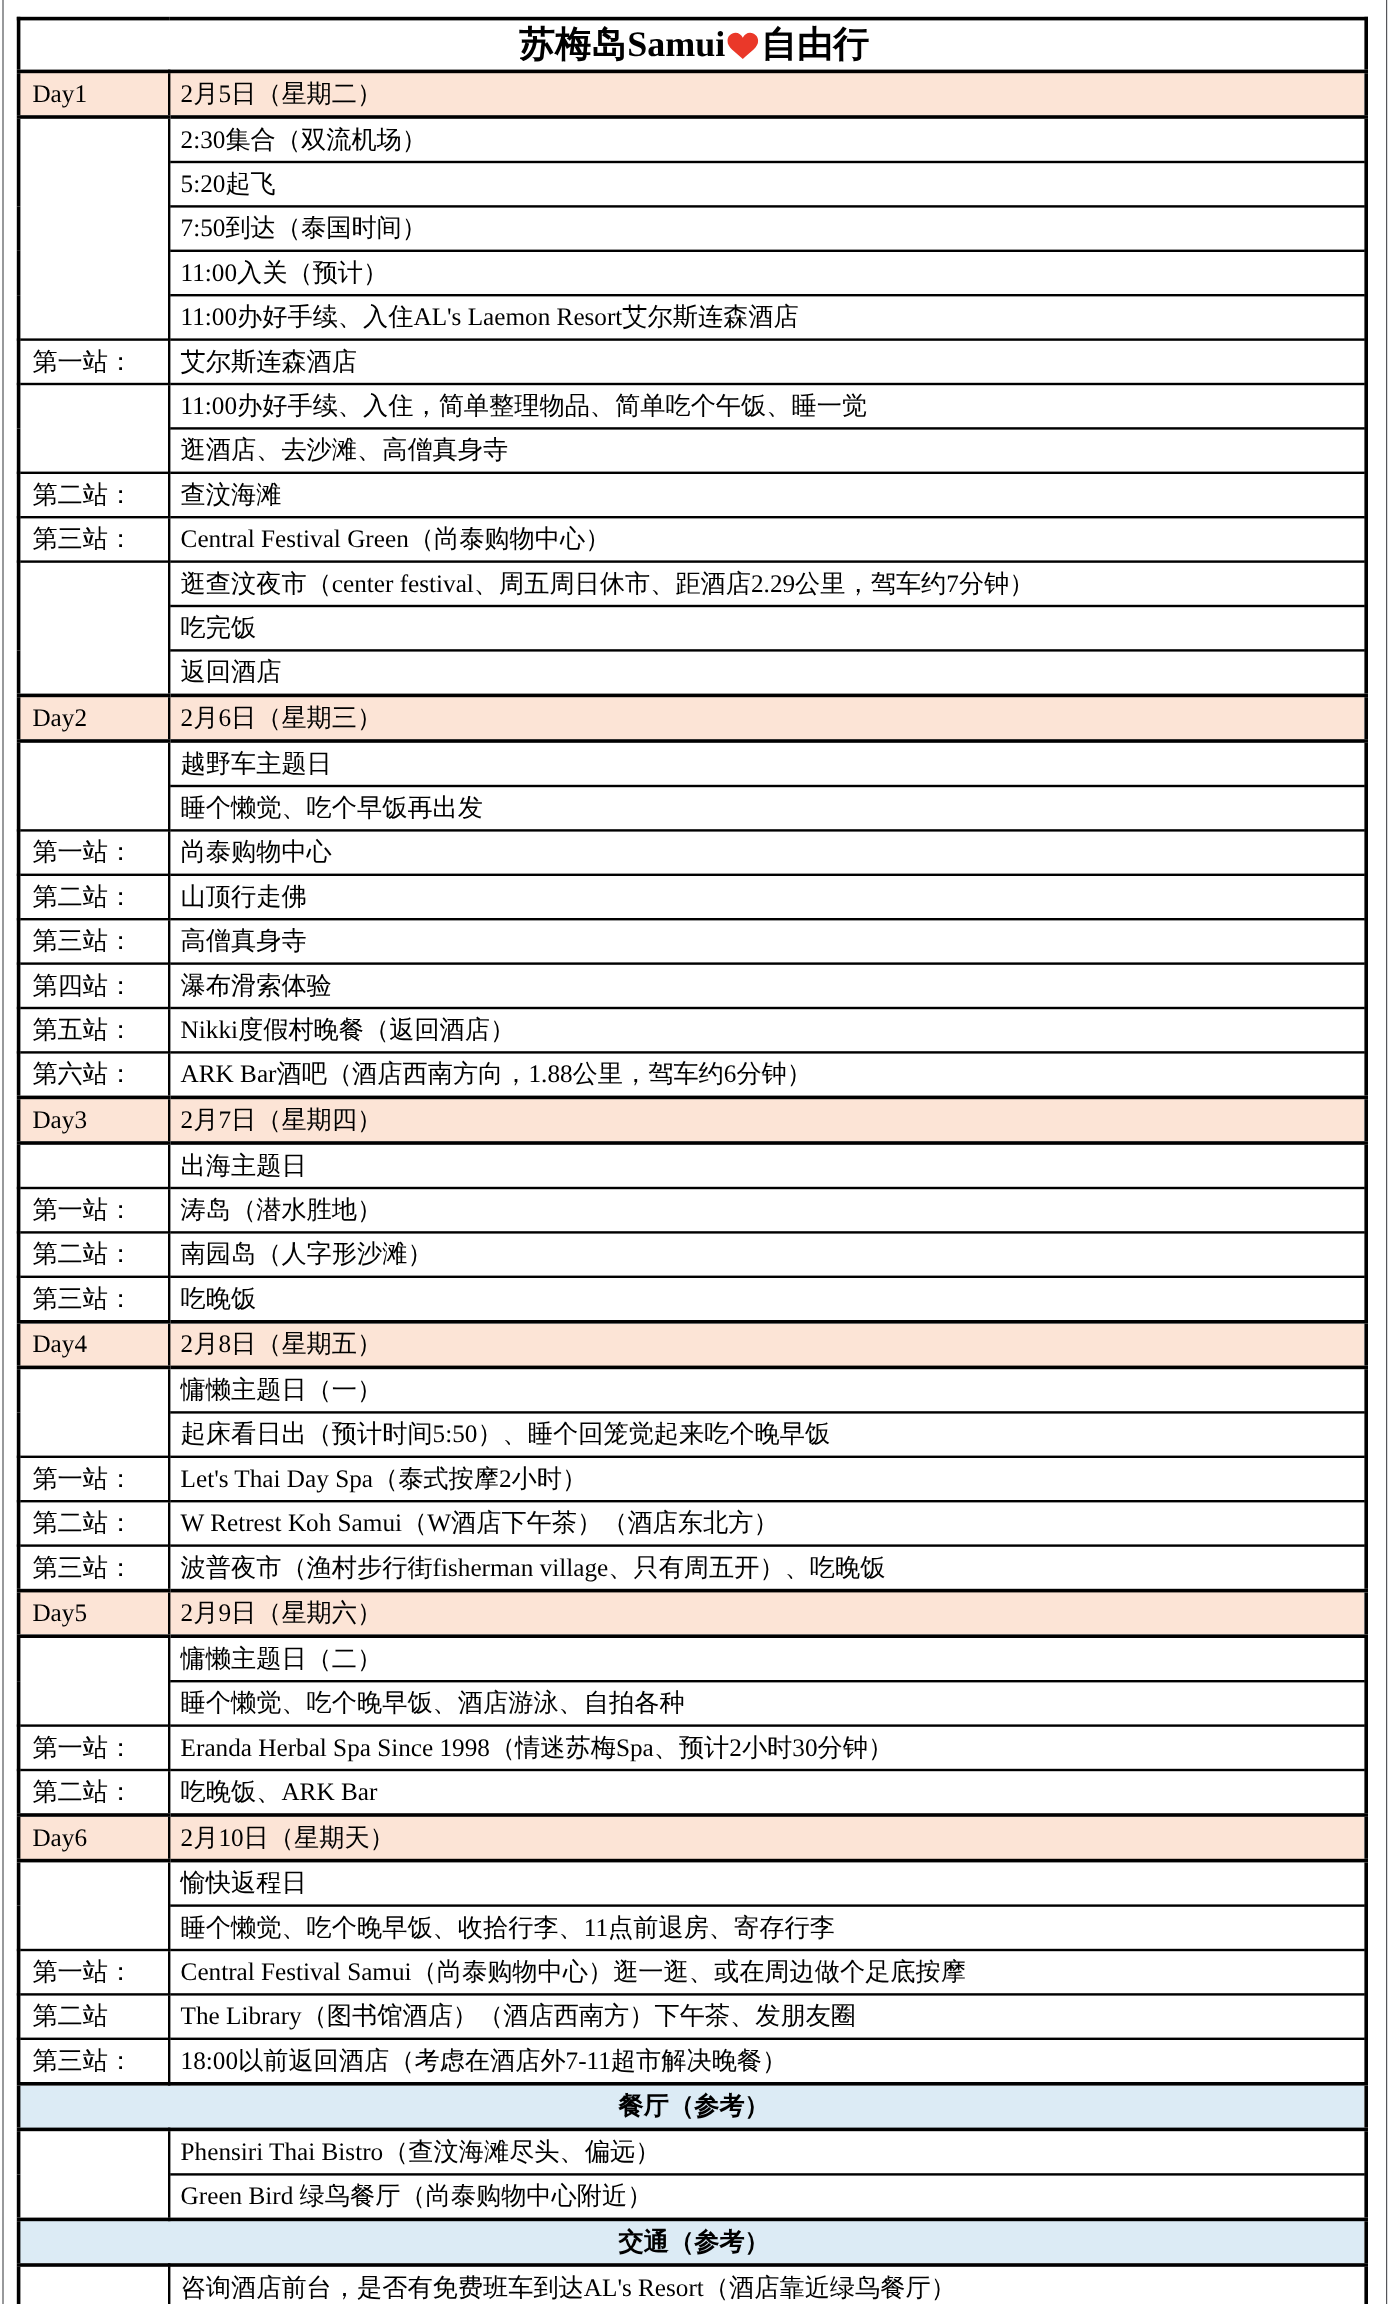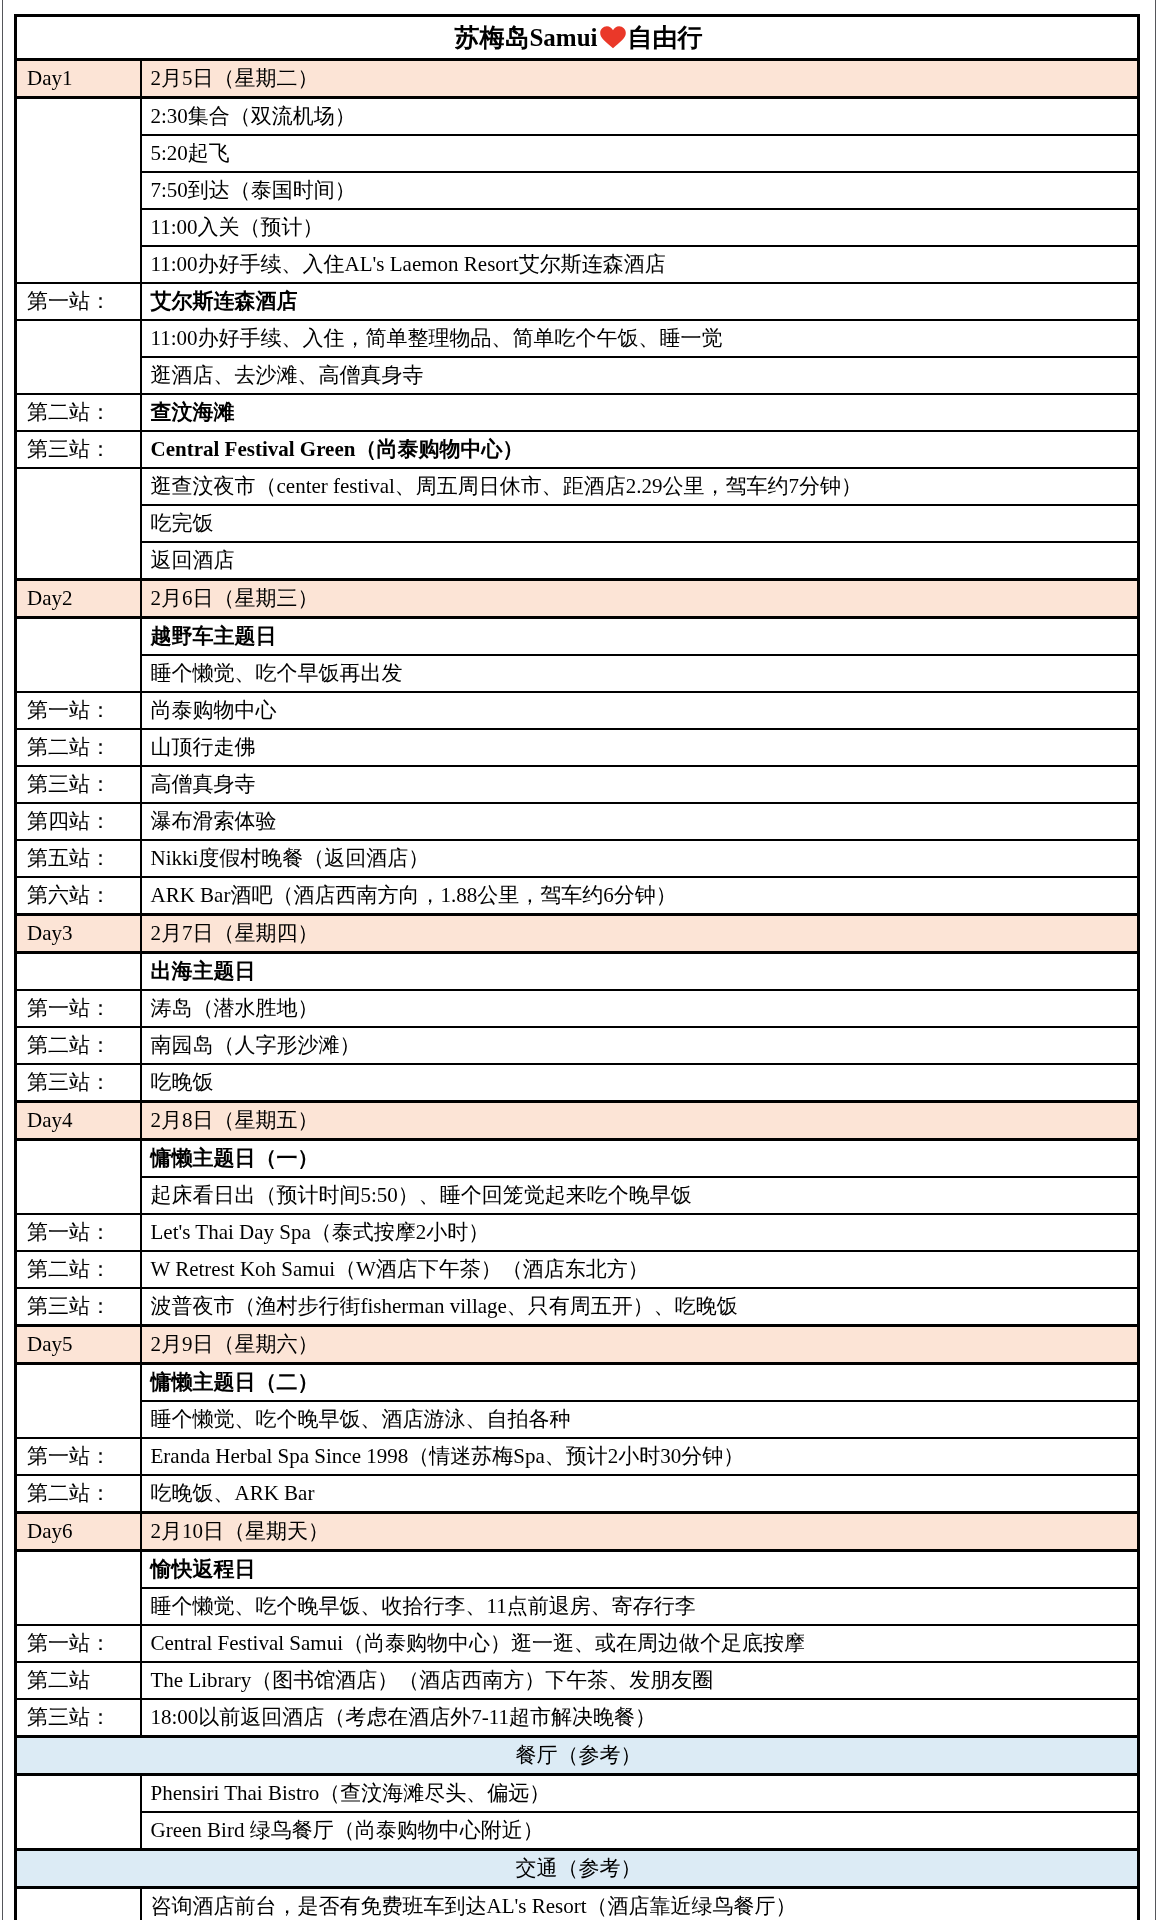--- a/index.html
+++ b/index.html
@@ -16,32 +16,32 @@
     border:3px solid #000;
   }
   col.c-left{width:125px;}
   td{
     border:2px solid #000;height:35px;vertical-align:middle;
     font-size:21px;line-height:1.1;padding:0 6px 0 9px;
     white-space:nowrap;overflow:hidden;
   }
   td.left-cell{padding-left:10px;}
   tr.title td{
-    height:41px;text-align:center;font-weight:bold;font-size:25px;
+    height:41px;text-align:center;font-weight:bold;font-size:30px;
     border-bottom-width:3px;
   }
   tr.day td{
     background:var(--day-bg,#FCE4D6);font-weight:normal;
     border-top-width:3px;border-bottom-width:3px;
   }
   tr.section td{
-    background:var(--section-bg,#DCEBF5);font-weight:normal;text-align:center;
+    background:var(--section-bg,#DCEBF5);font-weight:bold;text-align:center;
     border-top-width:3px;border-bottom-width:3px;
   }
-  td.bold{font-weight:bold;}
+  td.bold{font-weight:normal;}
   .heart{display:inline-block;width:26px;height:24px;vertical-align:-3px;margin:0 2px;}
   .heart svg{display:block;width:100%;height:100%;}
 </style>
 </head>
 <body>
 
 <div class="sheet-gridline left"></div>
 <div class="sheet-gridline right"></div>
 
 <table class="itinerary">

